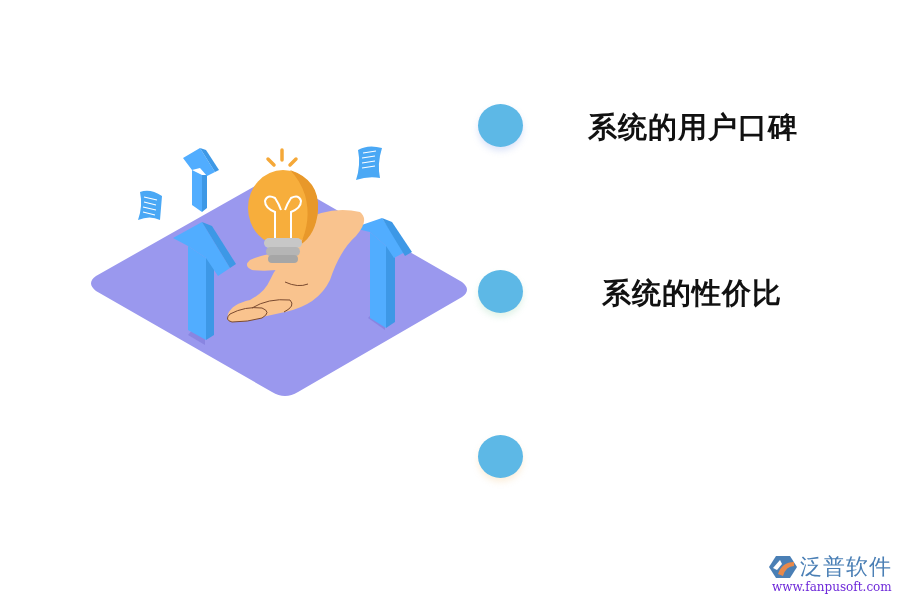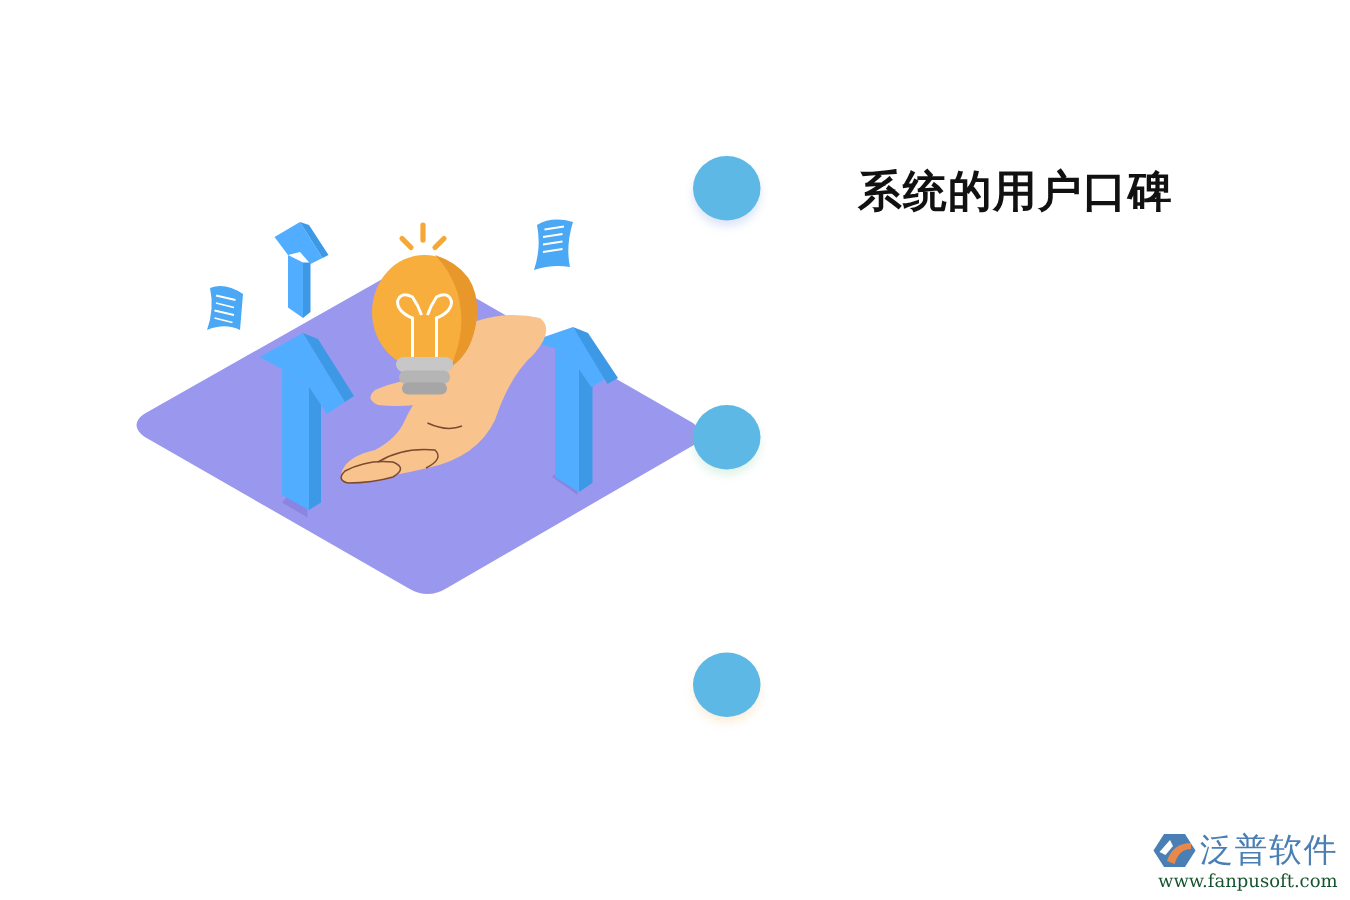--- a/index.html
+++ b/index.html
@@ -1,40 +1,40 @@
 <!DOCTYPE html>
 <html><head>
   <meta charset="utf-8">
   <style>
     html, body { margin: 0; padding: 0; }
     body {
       width: 900px; height: 600px; background: #ffffff; position: relative; overflow: hidden;
       font-family: "DejaVu Sans", "Liberation Sans", sans-serif;
     }
     .illustration { position: absolute; left: 0; top: 0; width: 520px; height: 430px; }
-    .item { position: absolute; left: 460px; width: 380px; height: 50px; }
+    .item { position: absolute; left: 476px; width: 380px; height: 50px; }
     .dot {
       position: absolute; left: 2px; top: 4px; width: 45px; height: 43px; border-radius: 50%;
       background: #5db8e6;
     }
     .dot.s1 { box-shadow: 0 4px 6px rgba(120,150,230,0.25); }
     .dot.s2 { box-shadow: 0 4px 6px rgba(120,200,150,0.22); }
     .dot.s3 { box-shadow: 0 4px 6px rgba(240,190,120,0.25); }
     .label {
       position: absolute; top: 8px; font-size: 29px; font-weight: bold; color: #111111;
       letter-spacing: 1px; white-space: nowrap;
     }
     .logo { position: absolute; left: 768px; top: 552px; width: 130px; height: 44px; }
     .logo-icon { position: absolute; left: 0; top: 2px; width: 30px; height: 26px; }
     .logo-name {
       position: absolute; left: 32px; top: 0px; font-size: 22px; color: #4a7fb5; letter-spacing: 1px;
       font-family: "DejaVu Sans", sans-serif; white-space: nowrap;
     }
     .logo-url {
-      position: absolute; left: 4px; top: 28px; font-size: 12px; color: #14532d;
+      position: absolute; left: 4px; top: 28px; font-size: 12px; color: #6d28d9;
       font-family: "DejaVu Serif", serif; white-space: nowrap;
     }
   </style>
 </head>
 <body>
 
 <svg class="illustration" viewBox="0 0 520 430" xmlns="http://www.w3.org/2000/svg">
 
   <g>
     <path d="M96 276 L262 182 Q275 175 288 182 L462 282 Q472 290 462 297 L298 392 Q285 400 272 392 L96 291 Q86 283 96 276 Z" fill="#9a98ee"></path>
@@ -109,20 +109,21 @@
   </g>
 </svg>
 
 <div class="item" style="top:100px;">
   <div class="dot s1"></div>
   <div class="label" style="left:112px;">系统的用户口碑</div>
 </div>
 
 <div class="item" style="top:266px;">
   <div class="dot s2"></div>
+  <div class="label" style="left:126px;">系统的性价比</div>
 </div>
 
 <div class="item" style="top:431px;">
   <div class="dot s3"></div>
 </div>
 
 <div class="logo">
   <svg class="logo-icon" viewBox="0 0 30 26" xmlns="http://www.w3.org/2000/svg">
     <path d="M8 2 L22 2 L29 13 L22 24 L8 24 L1 13 Z" fill="#4a7fb5"></path>
     <path d="M10 20 Q14 8 26 8 L26 12 Q18 12 15 22 Z" fill="#e8894a"></path>

